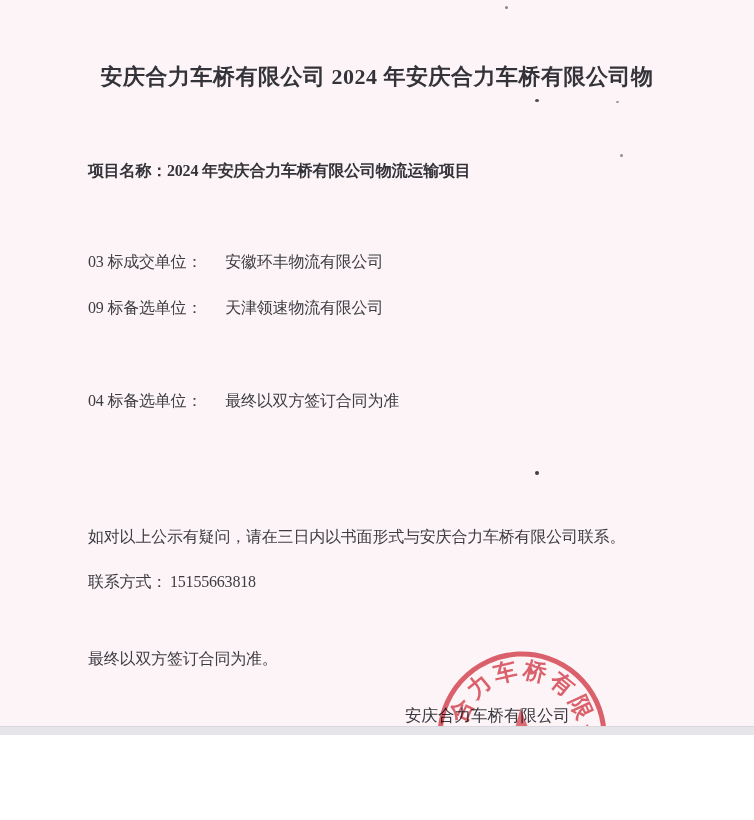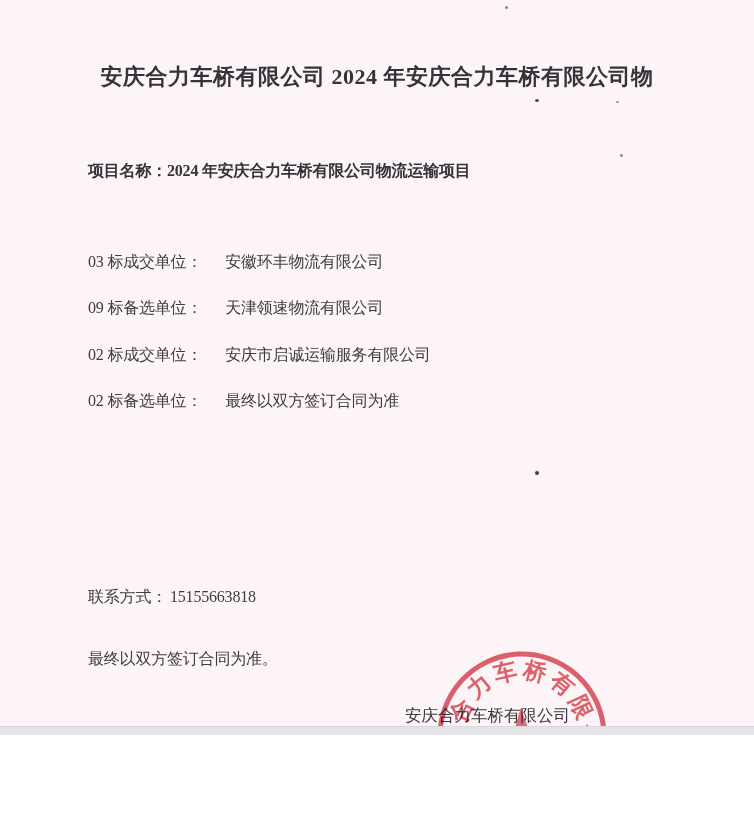--- a/index.html
+++ b/index.html
@@ -101,29 +101,27 @@
 
   <p class="line bold" style="top:160px">项目名称：2024 年安庆合力车桥有限公司物流运输项目</p>
 
 
   <p class="line" style="top:251px">
     <span>03 标成交单位：</span><span class="result-value">安徽环丰物流有限公司</span>
   </p>
   <p class="line" style="top:297px">
     <span>09 标备选单位：</span><span class="result-value">天津领速物流有限公司</span>
   </p>
-  <p class="line" style="top:344px">
-    <span>02 标成交单位：</span><span class="result-value">安庆市启诚运输服务有限公司</span>
-  </p>
   <p class="line" style="top:390px">
-    <span>02 标备选单位：</span><span class="result-value">最终以双方签订合同为准</span>
+    <span>04 标备选单位：</span><span class="result-value">最终以双方签订合同为准</span>
   </p>
 
+  <p class="line" style="top:526px">如对以上公示有疑问，请在三日内以书面形式与安庆合力车桥有限公司联系。</p>
 
-  <p class="line" style="top:586px">
+  <p class="line" style="top:571px">
     <span>联系方式：</span><span class="contact-number">15155663818</span>
   </p>
 
   <p class="line" style="top:648px">最终以双方签订合同为准。</p>
 
   <p class="sig-line" style="top:705px">安庆合力车桥有限公司</p>
 
   <svg class="stamp" width="172" height="172" viewBox="0 0 172 172" aria-hidden="true">
     <defs>
       <path id="ringPath" d="M 41.57 123.29 A 58 58 0 1 1 130.43 123.29" fill="none"></path>

